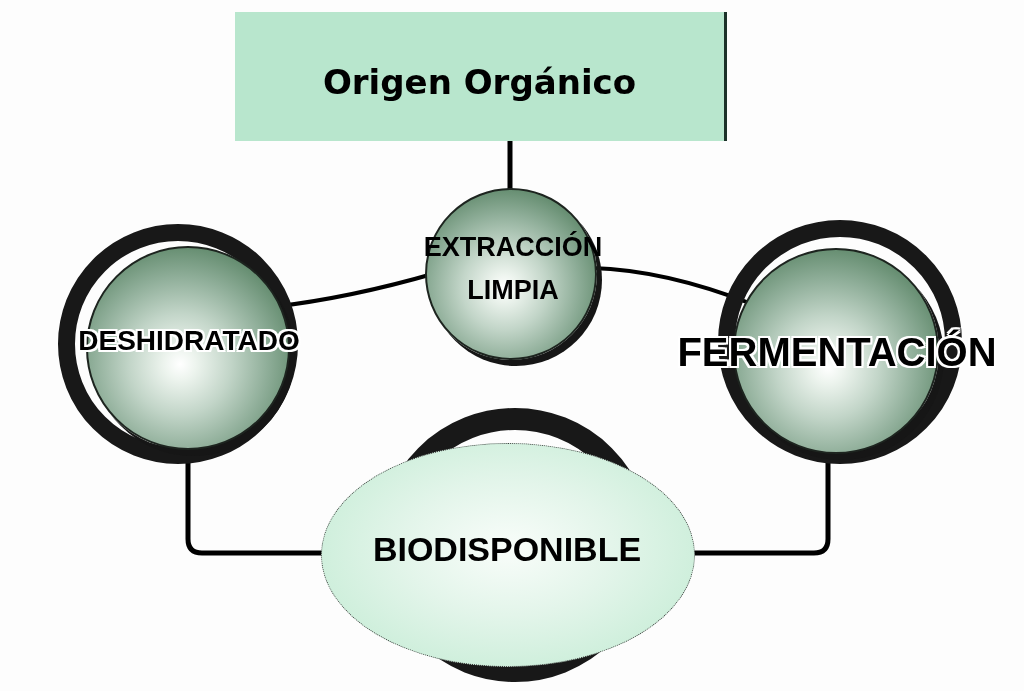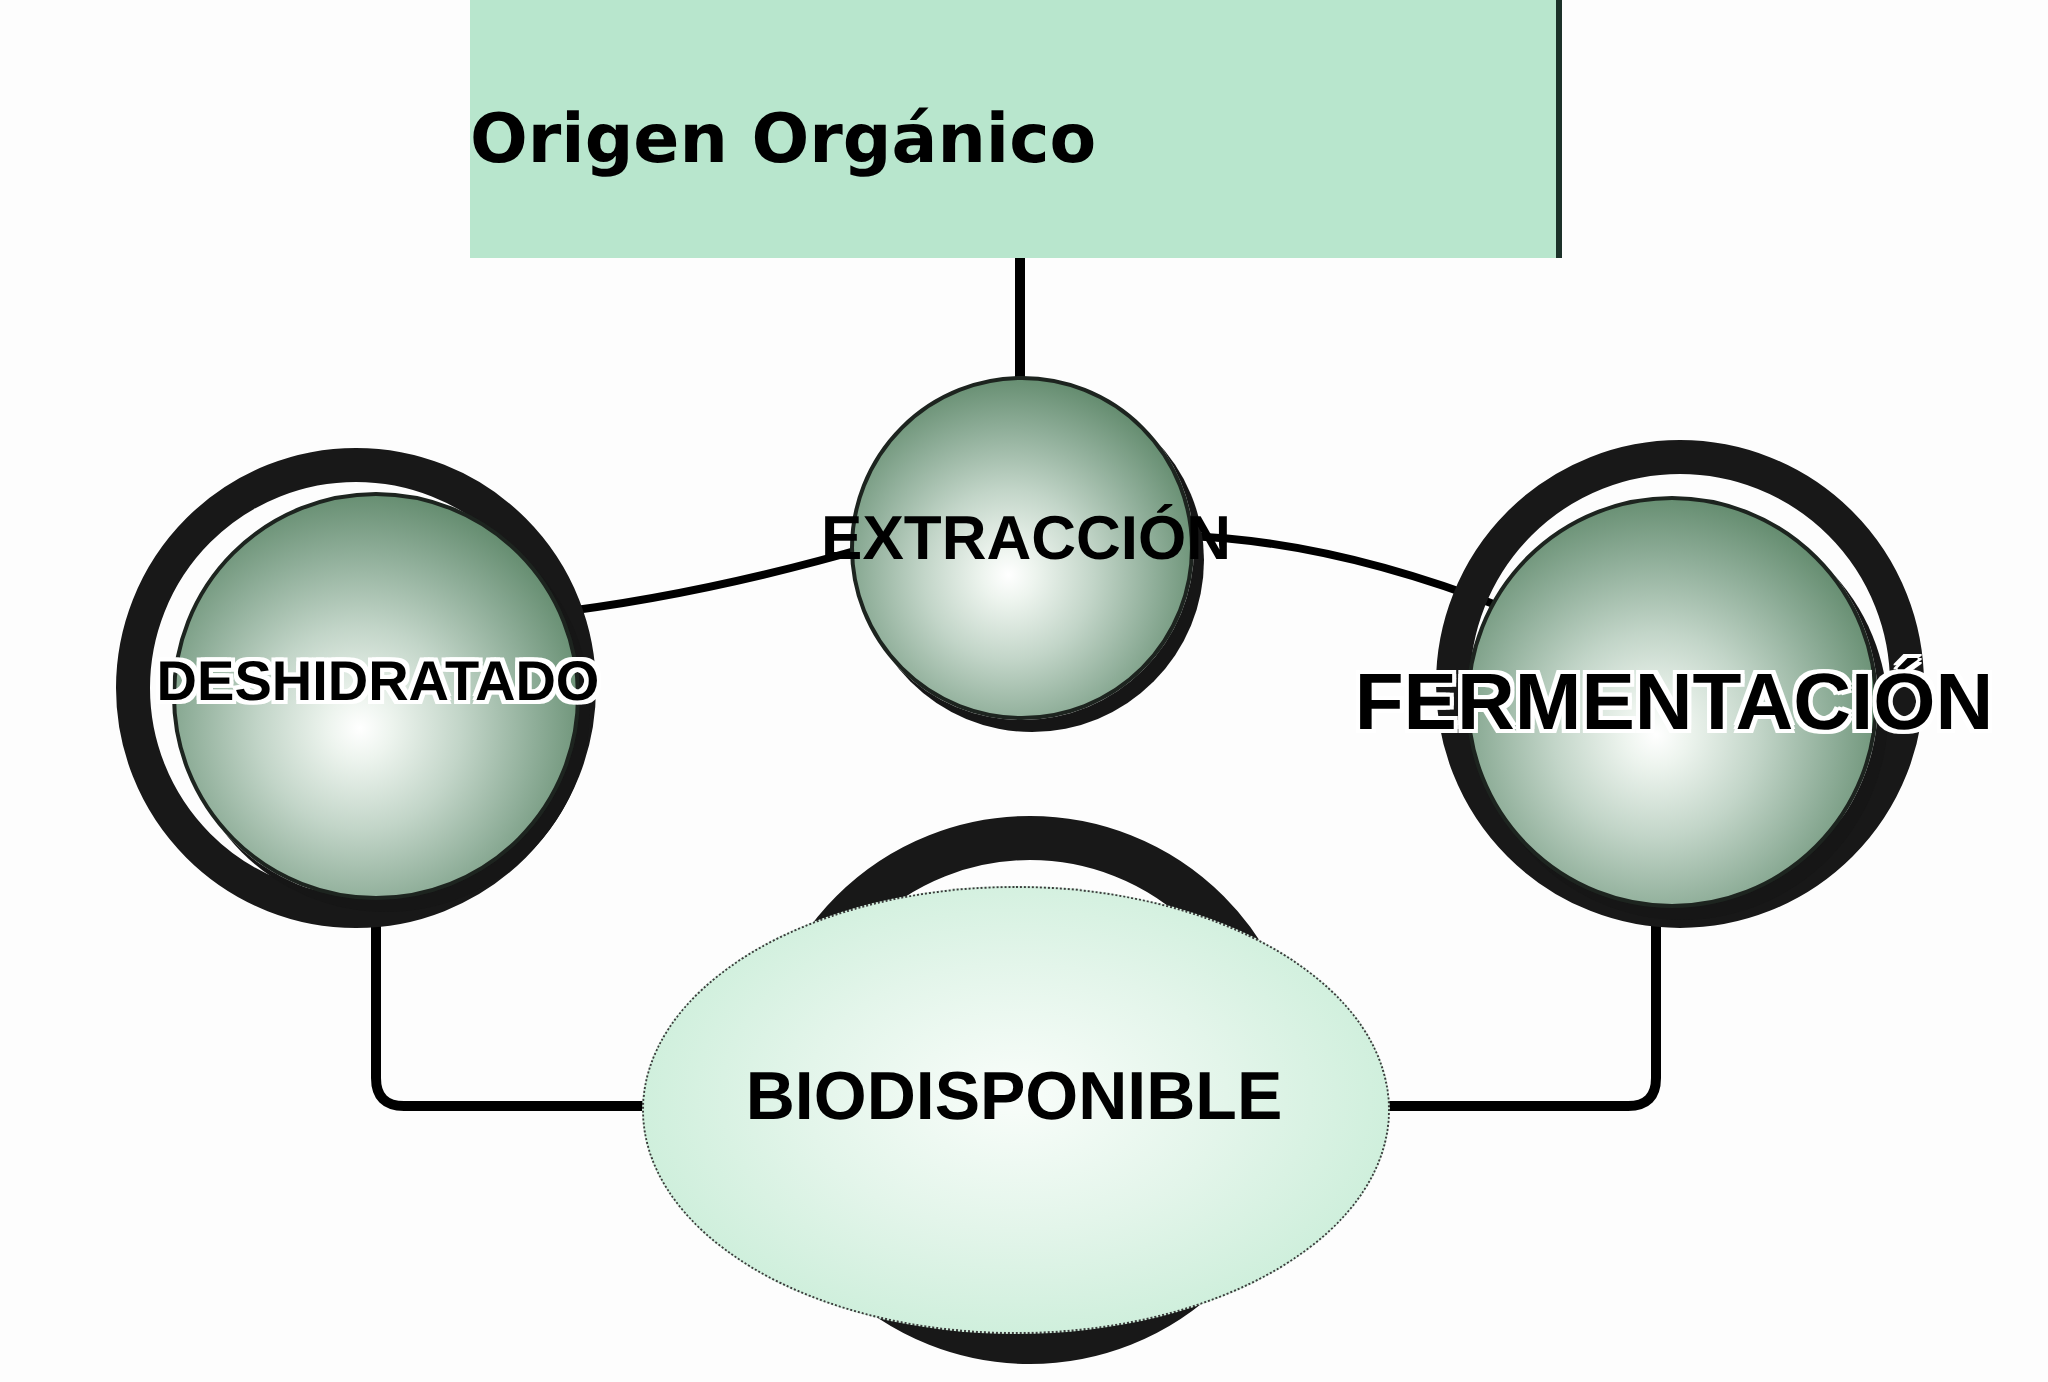--- a/index.html
+++ b/index.html
@@ -13,23 +13,23 @@
     position:relative;width:1024px;height:691px;overflow:hidden;
     background:var(--background);
   }
   .canvas svg.wires{position:absolute;left:0;top:0;width:1024px;height:691px;}
   .wire{stroke:var(--line);fill:none;}
   .wire.thick{stroke-width:5px;}
   .wire.thin{stroke-width:4px;}
   .ring{stroke:var(--ring);fill:none;}
 
   .origin-box{
-    position:absolute;left:235px;top:0;width:546px;height:129px;
+    position:absolute;left:235px;top:12px;width:492px;height:129px;
     background:var(--box-fill);border-right:3px solid var(--box-border);
-    display:flex;align-items:center;box-sizing:border-box;
+    display:flex;align-items:center;justify-content:center;box-sizing:border-box;
   }
   .origin-title{
     font-family:"DejaVu Sans",sans-serif;font-weight:bold;font-size:34px;
     color:var(--text);padding-top:10px;white-space:nowrap;
   }
 
   .sphere{
     position:absolute;border-radius:50%;box-sizing:border-box;
     border:2px solid #1d241f;
     background:radial-gradient(circle at 46% 58%,
@@ -49,21 +49,21 @@
   }
 
   .label{
     position:absolute;transform:translate(-50%,-50%);
     font-weight:700;color:var(--text);white-space:nowrap;text-align:center;
   }
   .label.halo{
     text-shadow:-2px -2px 0 #fff,2px -2px 0 #fff,-2px 2px 0 #fff,2px 2px 0 #fff,
       0 -2px 0 #fff,0 2px 0 #fff,-2px 0 0 #fff,2px 0 0 #fff;
   }
-  .label.extraction{left:513px;top:269px;font-size:31px;line-height:43px;}
+  .label.extraction{left:513px;top:269px;font-size:27px;line-height:43px;}
   .label.dehydrated{left:189px;top:341px;font-size:28px;}
   .label.fermentation{left:837px;top:352px;font-size:40px;}
   .label.bioavailable{left:507px;top:549px;font-size:34px;}
 </style>
 </head>
 <body>
 
 <div class="canvas">
 
   <svg class="wires" viewBox="0 0 1024 691" xmlns="http://www.w3.org/2000/svg">
@@ -83,20 +83,21 @@
     <div class="origin-title">Origen Orgánico</div>
   </div>
 
   <div class="sphere left"></div>
   <div class="sphere right"></div>
   <div class="sphere center"></div>
   <div class="bio-ellipse"></div>
 
   <div class="label extraction">
     <div>EXTRACCIÓN</div>
+    <div>LIMPIA</div>
   </div>
 
   <div class="label halo dehydrated">DESHIDRATADO</div>
 
   <div class="label halo fermentation">FERMENTACIÓN</div>
 
   <div class="label bioavailable">BIODISPONIBLE</div>
 
 </div>
 

